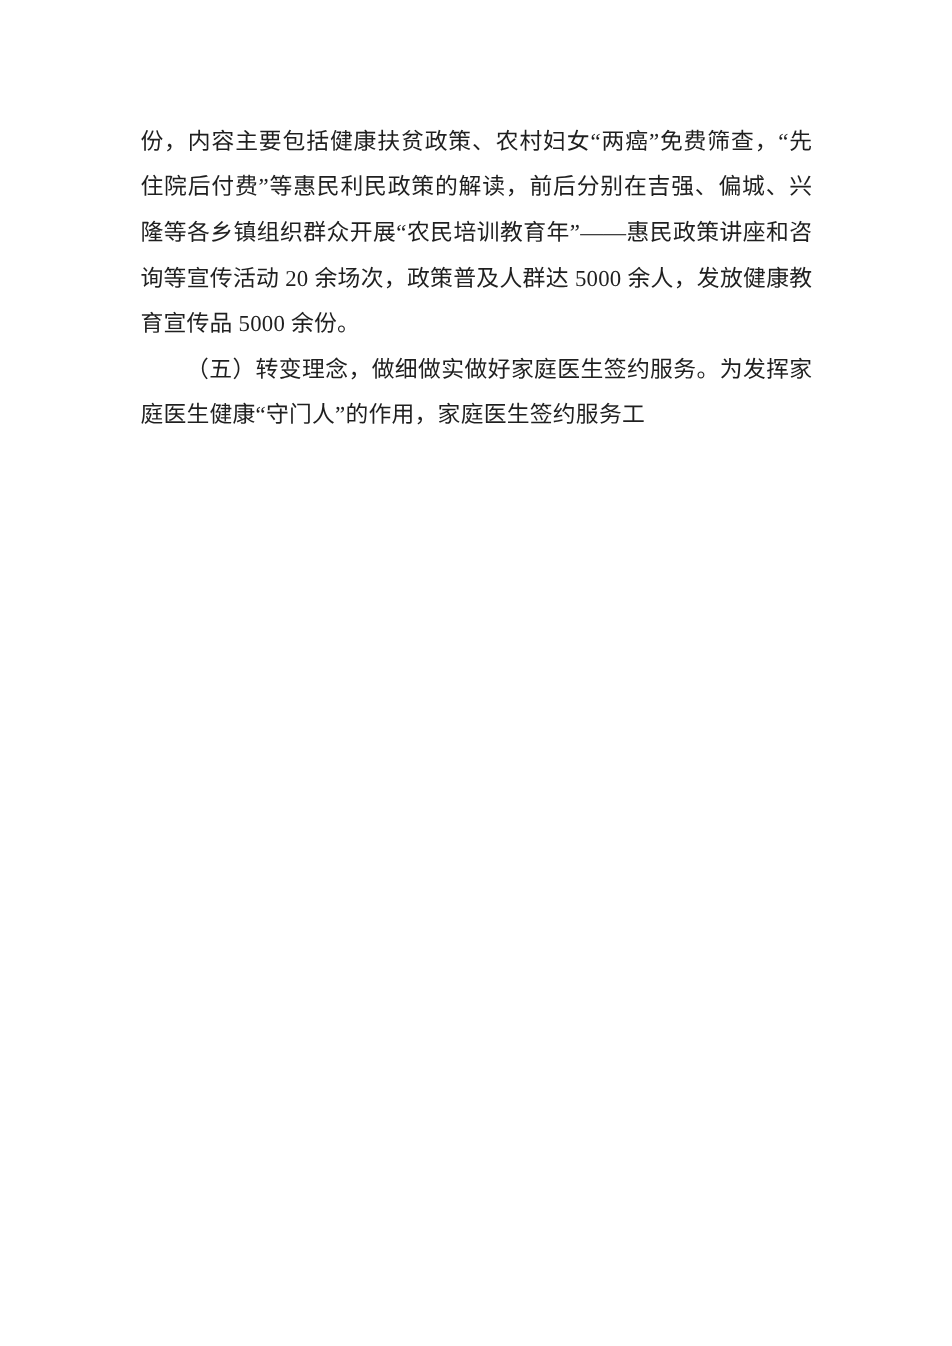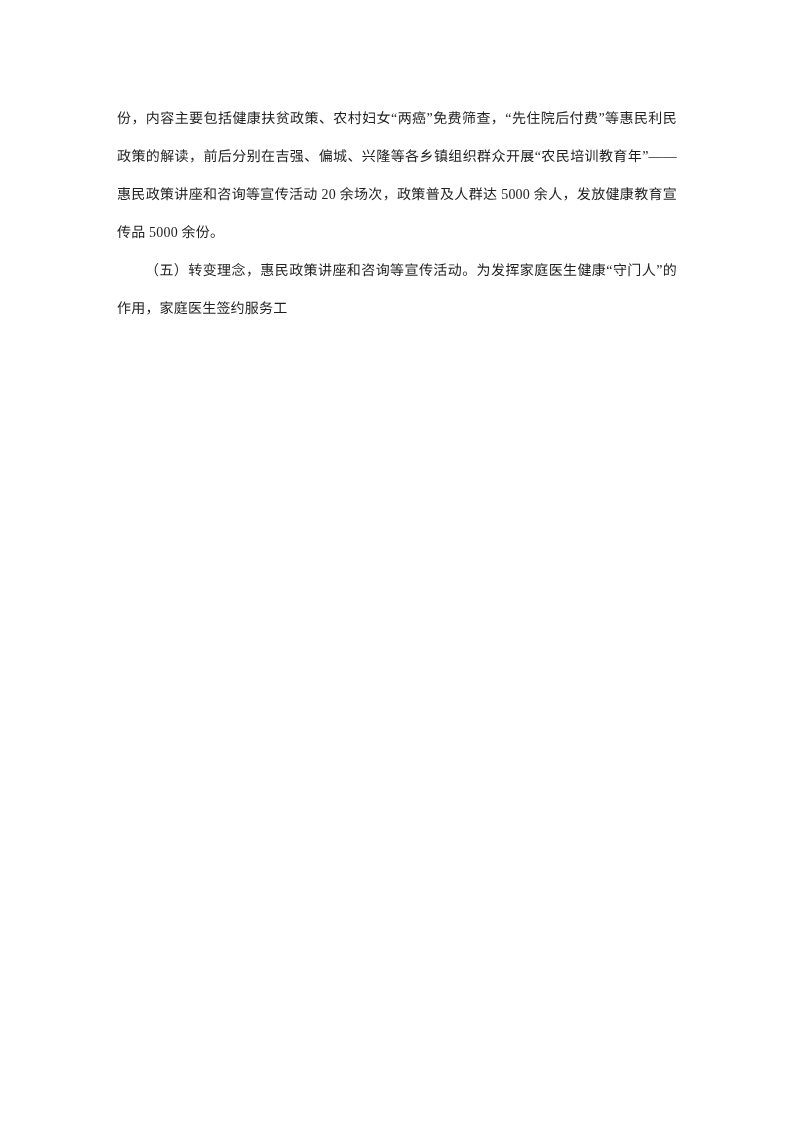--- a/index.html
+++ b/index.html
@@ -21,36 +21,36 @@
     background:var(--bg);
     overflow:hidden;
     font-family:"Liberation Serif","DejaVu Serif",serif;
   }
   .doc-body{
     position:absolute;
     left:117px;
     top:100px;
     width:560px;
     color:var(--fg);
-    font-size:14px;
+    font-size:19px;
     line-height:38px;
     text-align:justify;
     text-justify:inter-ideograph;
     letter-spacing:0.2px;
   }
   .doc-body p{
     margin:0;
     padding:0;
     word-break:break-all;
   }
   .doc-body p.indent{
     text-indent:2em;
   }
 </style>
 </head>
 <body>
 
 <div class="page">
   <div class="doc-body">
     <p>份，内容主要包括健康扶贫政策、农村妇女“两癌”免费筛查，“先住院后付费”等惠民利民政策的解读，前后分别在吉强、偏城、兴隆等各乡镇组织群众开展“农民培训教育年”——惠民政策讲座和咨询等宣传活动 20 余场次，政策普及人群达 5000 余人，发放健康教育宣传品 5000 余份。</p>
-    <p class="indent">（五）转变理念，惠民政策讲座和咨询等宣传活动。为发挥家庭医生健康“守门人”的作用，家庭医生签约服务工</p>
+    <p class="indent">（五）转变理念，做细做实做好家庭医生签约服务。为发挥家庭医生健康“守门人”的作用，家庭医生签约服务工</p>
   </div>
 </div>
 
 </body></html>

